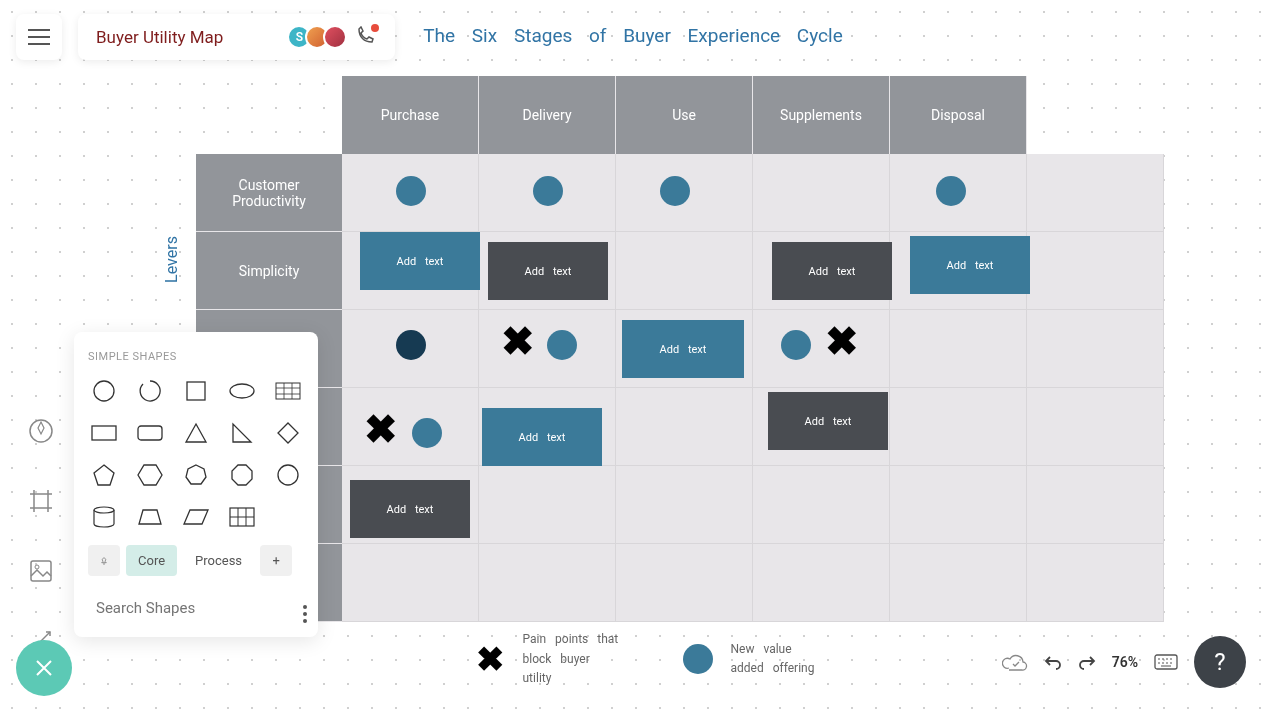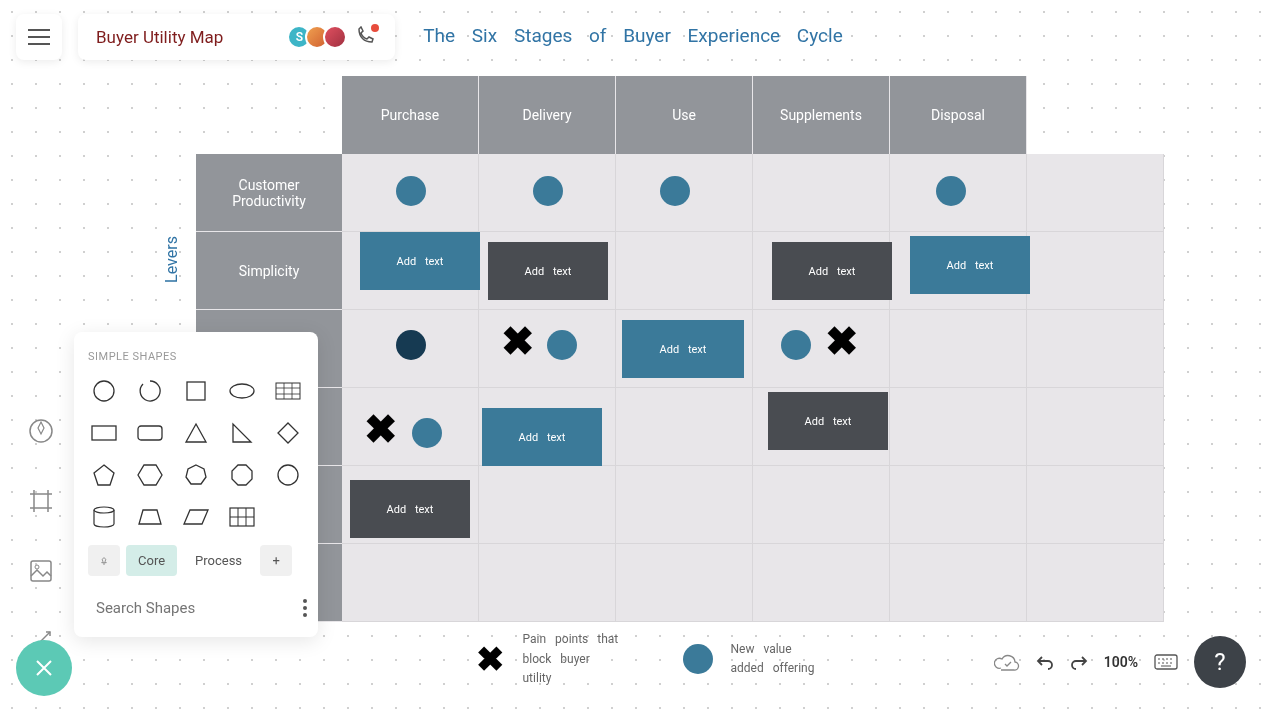--- a/index.html
+++ b/index.html
@@ -40,21 +40,21 @@
 .close-fab{position:absolute;bottom:16px;left:16px;width:56px;height:56px;background:#5cc9b5;border-radius:50%;display:flex;align-items:center;justify-content:center;z-index:9;cursor:pointer}
 .shapes-panel{position:absolute;left:74px;top:332px;width:244px;background:#fff;border-radius:8px;box-shadow:0 4px 20px rgba(0,0,0,0.1);z-index:20;padding:18px 14px 14px}
 .panel-title{font-size:11px;color:#999;letter-spacing:0.5px;margin-bottom:14px}
 .shape-grid{display:grid;grid-template-columns:repeat(5,1fr);gap:14px 14px;margin-bottom:14px}
 .shape-item{height:28px;display:flex;align-items:center;justify-content:center;cursor:pointer}
 .tabs{display:flex;gap:6px;margin-bottom:17px}
 .tab{padding:8px 12px;font-size:13px;border-radius:4px;cursor:pointer;color:#555}
 .tab-active{background:#d4ede8}
 .tab-plus{background:#f0f0f0;width:32px;text-align:center}
 .tab-pin{background:#f0f0f0;width:32px;display:flex;align-items:center;justify-content:center}
-.search-row{display:flex;align-items:center;gap:8px}
+.search-row{display:flex;align-items:flex-end;gap:8px}
 .search-input{flex:1;border:none;outline:none;font-size:15px;color:#999;padding:6px 0}
 .dots-v{display:flex;flex-direction:column;gap:3px;cursor:pointer}
 .dots-v span{width:4px;height:4px;background:#555;border-radius:50%}
 .bottom-right{position:absolute;bottom:24px;right:20px;display:flex;align-items:center;gap:16px;z-index:8}
 .br-item{display:flex;align-items:center;justify-content:center;cursor:pointer}
 .zoom{font-size:14px;font-weight:600;color:#333}
 .help-fab{width:52px;height:52px;background:#3d4248;border-radius:50%;display:flex;align-items:center;justify-content:center;color:#fff;font-size:24px}
 </style>
 </head>
 <body>
@@ -363,21 +363,21 @@
   <div class="br-item">
       <svg width="18" height="16" viewBox="0 0 18 16">
         <path d="M6 3L2 7l4 4M2 7h10a4 4 0 0 1 0 8" fill="none" stroke="#444" stroke-width="1.8"></path>
       </svg>
     </div>
   <div class="br-item">
       <svg width="18" height="16" viewBox="0 0 18 16">
         <path d="M12 3l4 4-4 4M16 7H6a4 4 0 0 0 0 8" fill="none" stroke="#444" stroke-width="1.8"></path>
       </svg>
     </div>
-  <div class="br-item zoom">100%</div>
+  <div class="br-item zoom">76%</div>
   <div class="br-item">
       <svg width="24" height="16" viewBox="0 0 24 16">
         <rect x="1" y="1" width="22" height="14" rx="2" fill="none" stroke="#555" stroke-width="1.3"></rect>
         <path d="M4 5h2M8 5h2M12 5h2M16 5h2M4 9h2M8 9h2M12 9h2M16 9h2M7 12h10" stroke="#555" stroke-width="1.2"></path>
       </svg>
     </div>
   <div class="help-fab">?</div>
 </div>
 
 </body></html>

